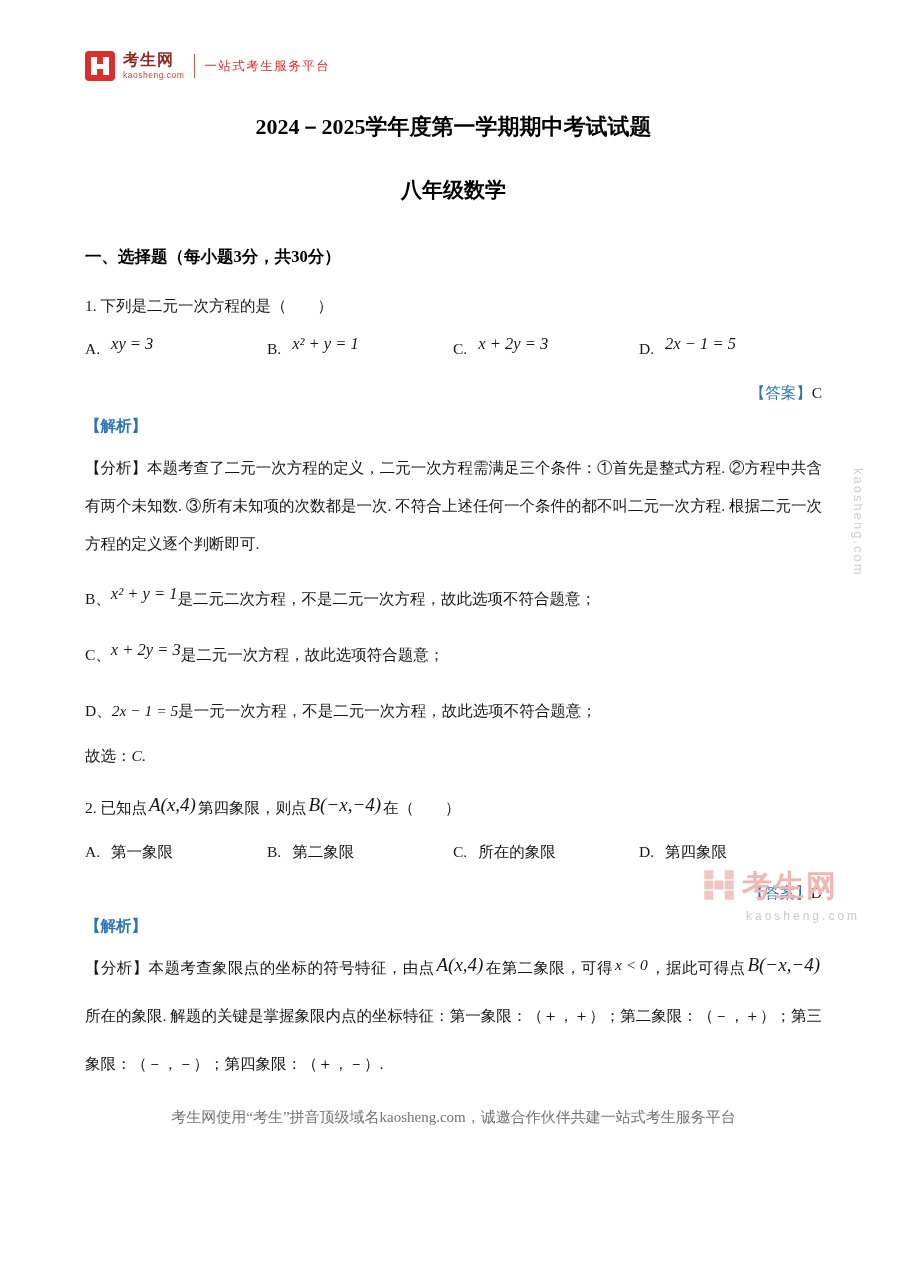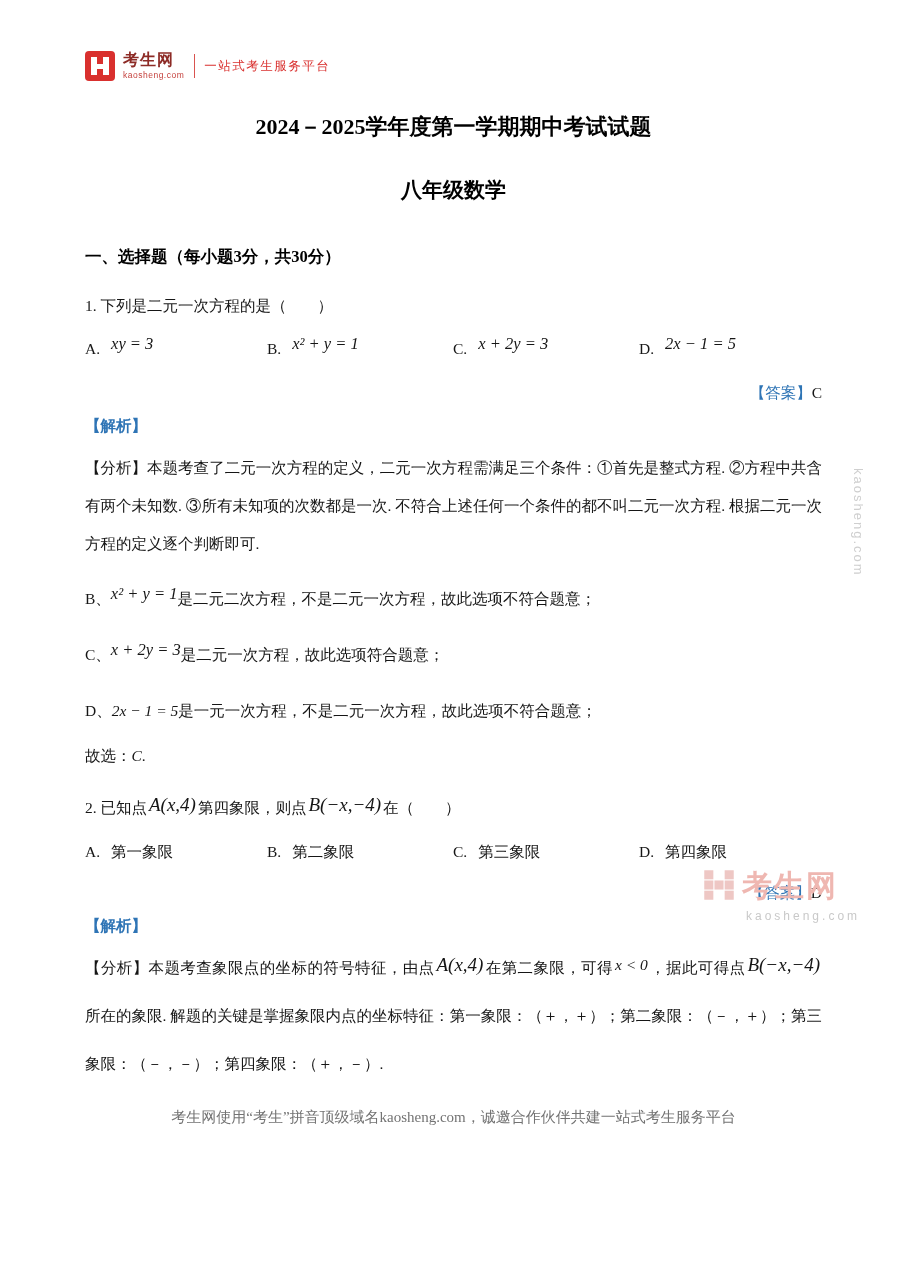--- a/index.html
+++ b/index.html
@@ -141,21 +141,21 @@
     <span class="opt opt-1">
       <span class="opt-label">A.</span>
       <span>第一象限</span>
     </span>
     <span class="opt opt-2">
       <span class="opt-label">B.</span>
       <span>第二象限</span>
     </span>
     <span class="opt opt-3">
       <span class="opt-label">C.</span>
-      <span>第三象限</span>
+      <span>所在的象限</span>
     </span>
     <span class="opt opt-4">
       <span class="opt-label">D.</span>
       <span>第四象限</span>
     </span>
   </div>
 
   <div class="ans-line" style="margin-top:20px;">
     <span class="tag-blue">【答案】</span><span>D</span>
   </div>

